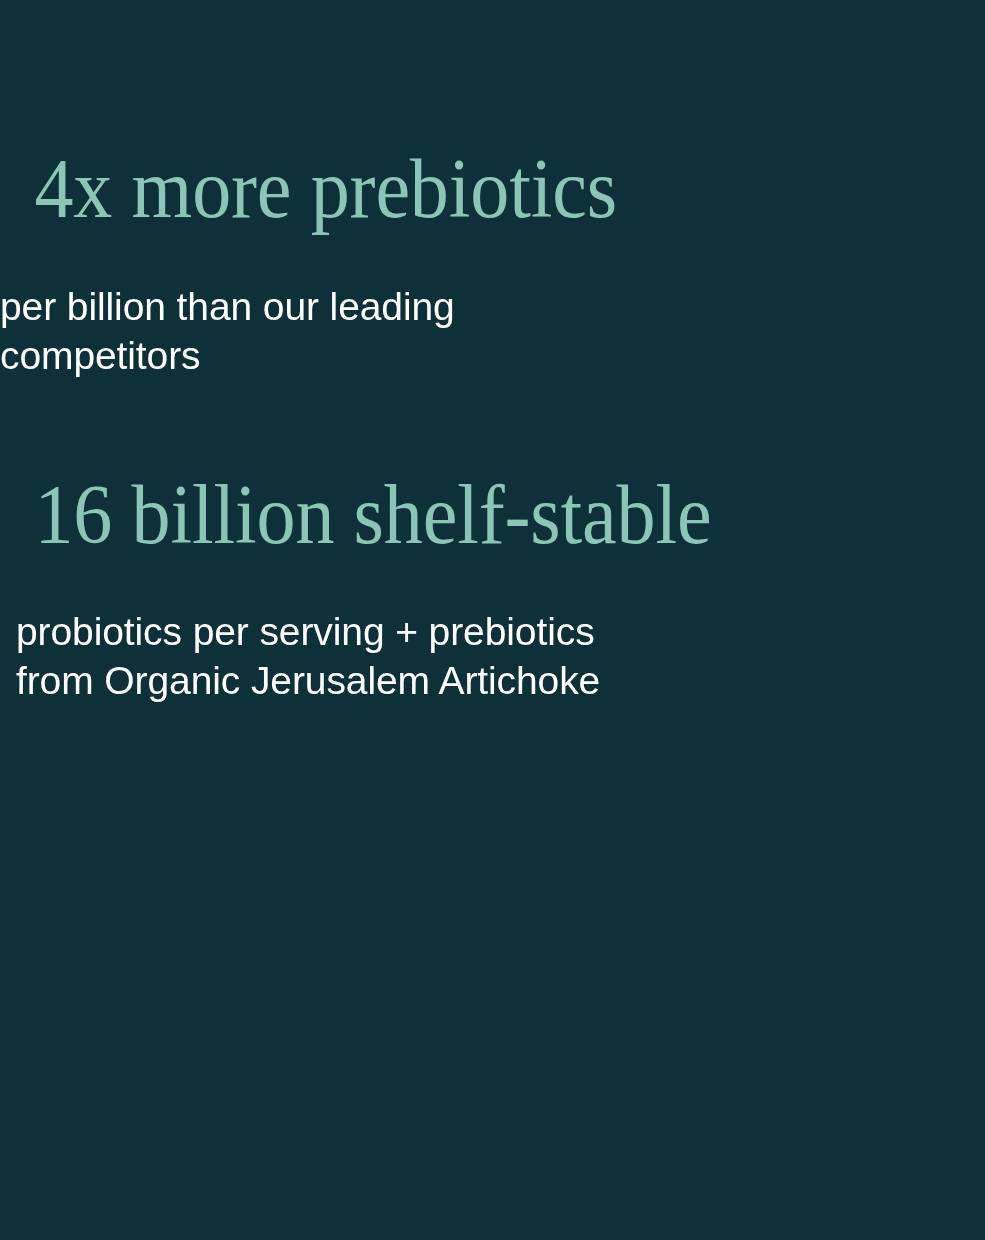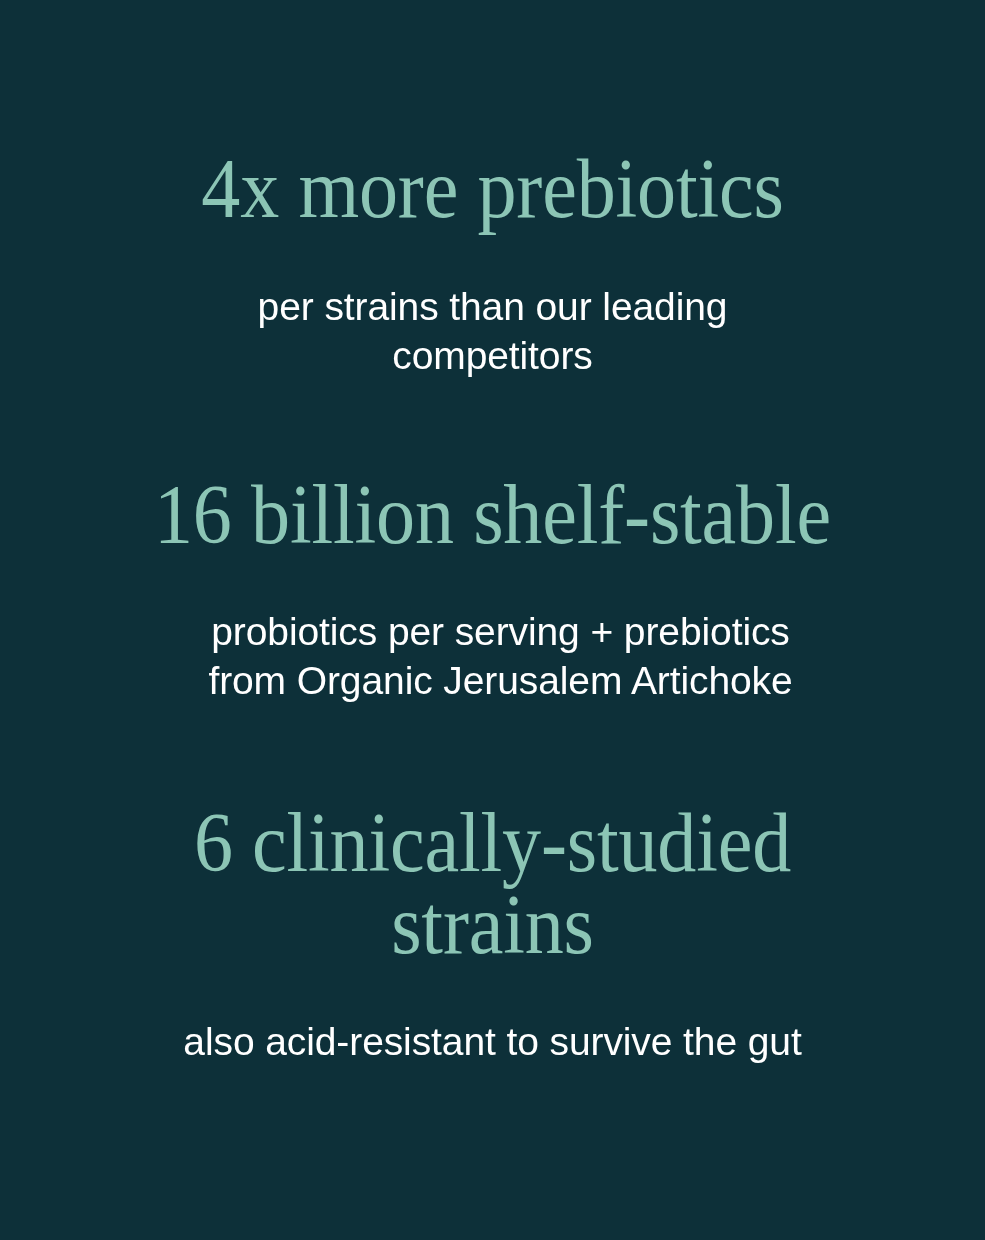--- a/index.html
+++ b/index.html
@@ -22,21 +22,21 @@
     width: 985px;
     height: 1240px;
     background: #0d3039;
     box-sizing: border-box;
   }
 
   .benefit-block {
     position: absolute;
     left: 0;
     width: 985px;
-    text-align: center;
+    text-align: left;
   }
 
   .benefit-headline {
     font-family: "Liberation Serif", "DejaVu Serif", serif;
     color: #8cc5b5;
     font-weight: 400;
     font-size: 84px;
     line-height: 0.98;
     letter-spacing: -0.2px;
     margin: 0;
@@ -70,29 +70,24 @@
   #block-strains               { top: 802px; }
   #block-strains .benefit-body { margin-top: 50px; }
 </style>
 </head>
 <body>
 
 <div id="panel">
 
   <section class="benefit-block" id="block-prebiotics">
     <h2 class="benefit-headline">4x more prebiotics</h2>
-    <p class="benefit-body">per strains than our leading
+    <p class="benefit-body">per billion than our leading
 competitors</p>
   </section>
 
   <section class="benefit-block" id="block-probiotics">
     <h2 class="benefit-headline">16 billion shelf-stable</h2>
     <p class="benefit-body">probiotics per serving + prebiotics
 from Organic Jerusalem Artichoke</p>
   </section>
 
-  <section class="benefit-block" id="block-strains">
-    <h2 class="benefit-headline">6 clinically-studied
-strains</h2>
-    <p class="benefit-body">also acid-resistant to survive the gut</p>
-  </section>
 
 </div>
 
 </body></html>

